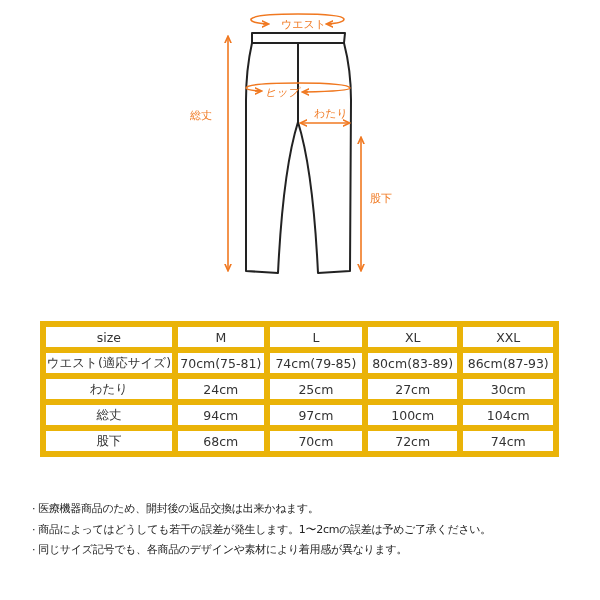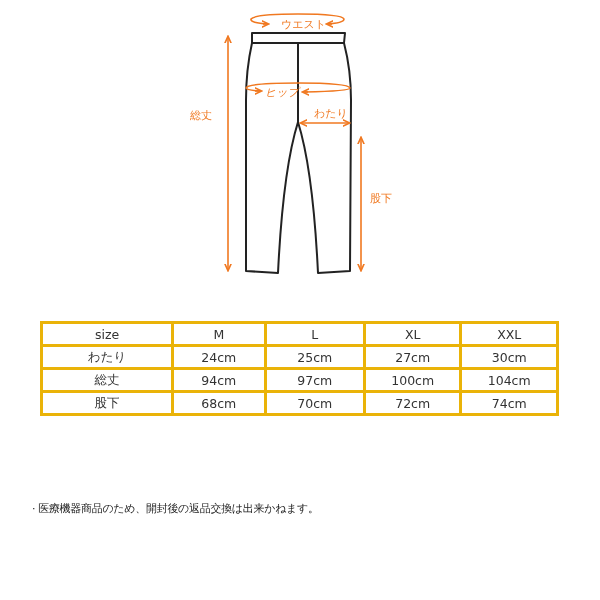--- a/index.html
+++ b/index.html
@@ -2,21 +2,21 @@
 <html><head>
   <meta charset="utf-8">
   <style>
     html, body { margin:0; padding:0; background:#ffffff; }
     body { width:600px; height:600px; position:relative; overflow:hidden;
            font-family:"DejaVu Sans", "Liberation Sans", sans-serif; color:#333; }
     #diagram { position:absolute; left:0; top:0; width:492px; height:300px; }
     .lbl { position:absolute; font-size:11px; color:#F07820; white-space:nowrap; line-height:1; }
     #size-table { position:absolute; left:40px; top:321px; width:519px;
                   border-collapse:collapse; font-size:12.5px; color:#333; }
-    #size-table td { border:3px solid #eab308; height:20px; padding:0; text-align:center; white-space:nowrap; }
+    #size-table td { border:6px solid #eab308; height:20px; padding:0; text-align:center; white-space:nowrap; }
     #size-table tr.thick-bottom td { border-bottom:2px solid #8a8a8a; }
     #notes { position:absolute; left:32px; top:499px; width:560px; margin:0; padding:0; list-style:none;
              font-size:11px; color:#222; }
     #notes li { height:20.5px; line-height:20.5px; white-space:nowrap; letter-spacing:-0.3px; }
     #notes li::before { content:"\00B7"; margin-right:3px; }
   </style>
 </head>
 <body>
 
 <div id="diagram">
@@ -70,20 +70,27 @@
       <col style="width:97px">
   </colgroup>
   <tbody>
       <tr>
     <td>size</td>
     <td>M</td>
     <td>L</td>
     <td>XL</td>
     <td>XXL</td>
   </tr>
+  <tr>
+    <td>ウエスト(適応サイズ)</td>
+    <td>70cm(75-81)</td>
+    <td>74cm(79-85)</td>
+    <td>80cm(83-89)</td>
+    <td>86cm(87-93)</td>
+  </tr>
   <tr class="thick-bottom">
     <td>わたり</td>
     <td>24cm</td>
     <td>25cm</td>
     <td>27cm</td>
     <td>30cm</td>
   </tr>
   <tr>
     <td>総丈</td>
     <td>94cm</td>
@@ -96,13 +103,15 @@
     <td>68cm</td>
     <td>70cm</td>
     <td>72cm</td>
     <td>74cm</td>
   </tr>
 </tbody>
   </table>
 
 <ul id="notes">
   <li>医療機器商品のため、開封後の返品交換は出来かねます。</li>
+  <li>商品によってはどうしても若干の誤差が発生します。1〜2cmの誤差は予めご了承ください。</li>
+  <li>同じサイズ記号でも、各商品のデザインや素材により着用感が異なります。</li>
 </ul>
 
 </body></html>

